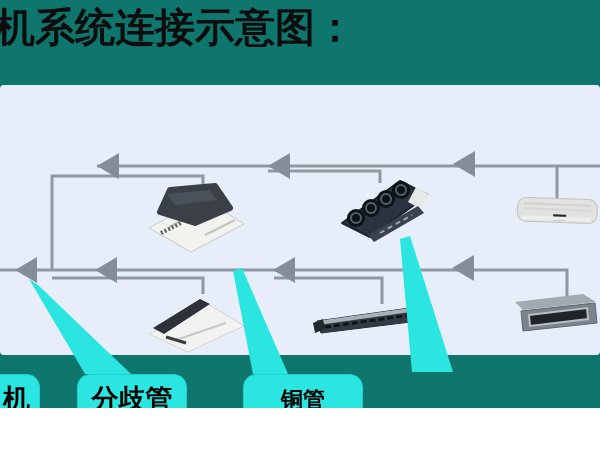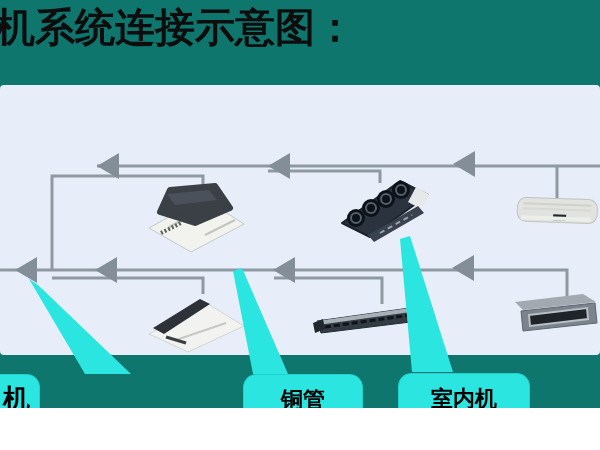--- a/index.html
+++ b/index.html
@@ -101,16 +101,16 @@
     </g>
 
     <g fill="#2be5e1">
       <polygon points="29,279 38,285 131,374 85,374" fill="#2be5e1"></polygon>
       <polygon points="233,271 242,268 288,374 253,374" fill="#2be5e1"></polygon>
       <polygon points="400,239 410,236 453,372 412,372" fill="#2be5e1"></polygon>
     </g>
   </svg>
 
   <div class="callout-box cb-1">机</div>
+  <div class="callout-box cb-2">分歧管</div>
   <div class="callout-box cb-3">铜管</div>
-  <div class="callout-box cb-4">室内机</div>
 
 </div>
 
 </body></html>

